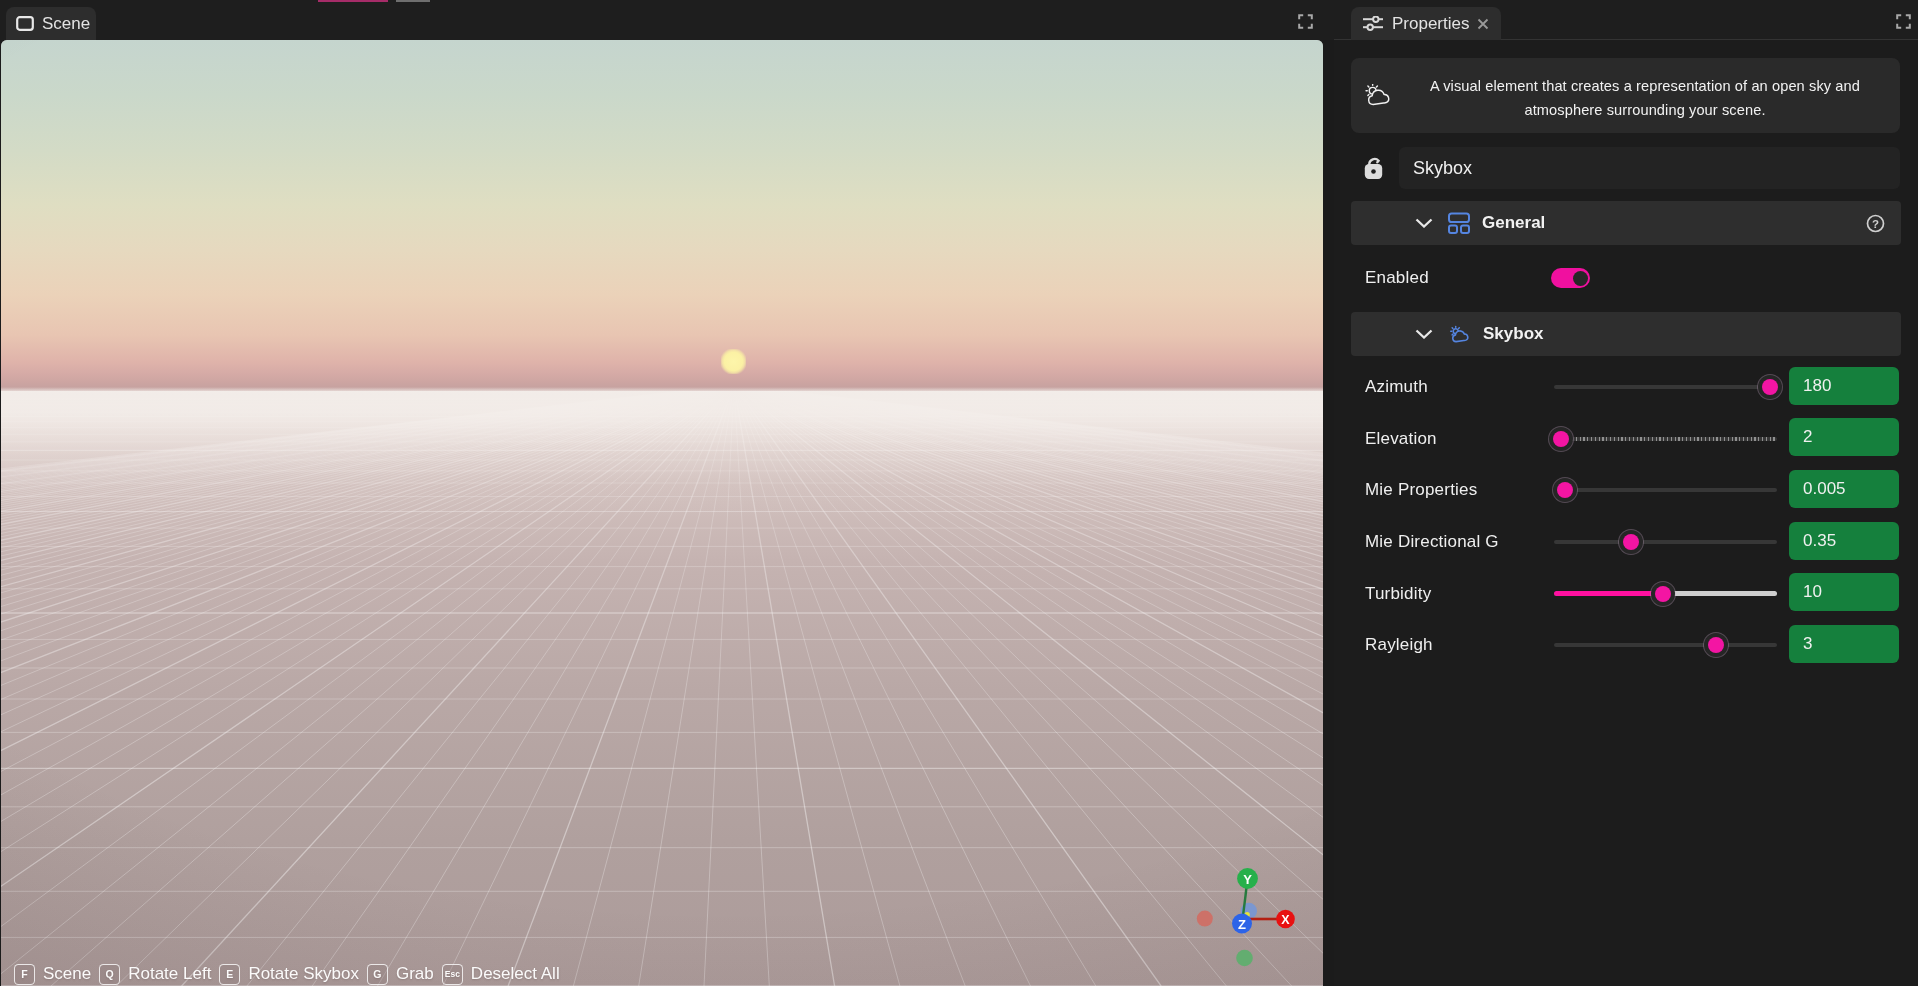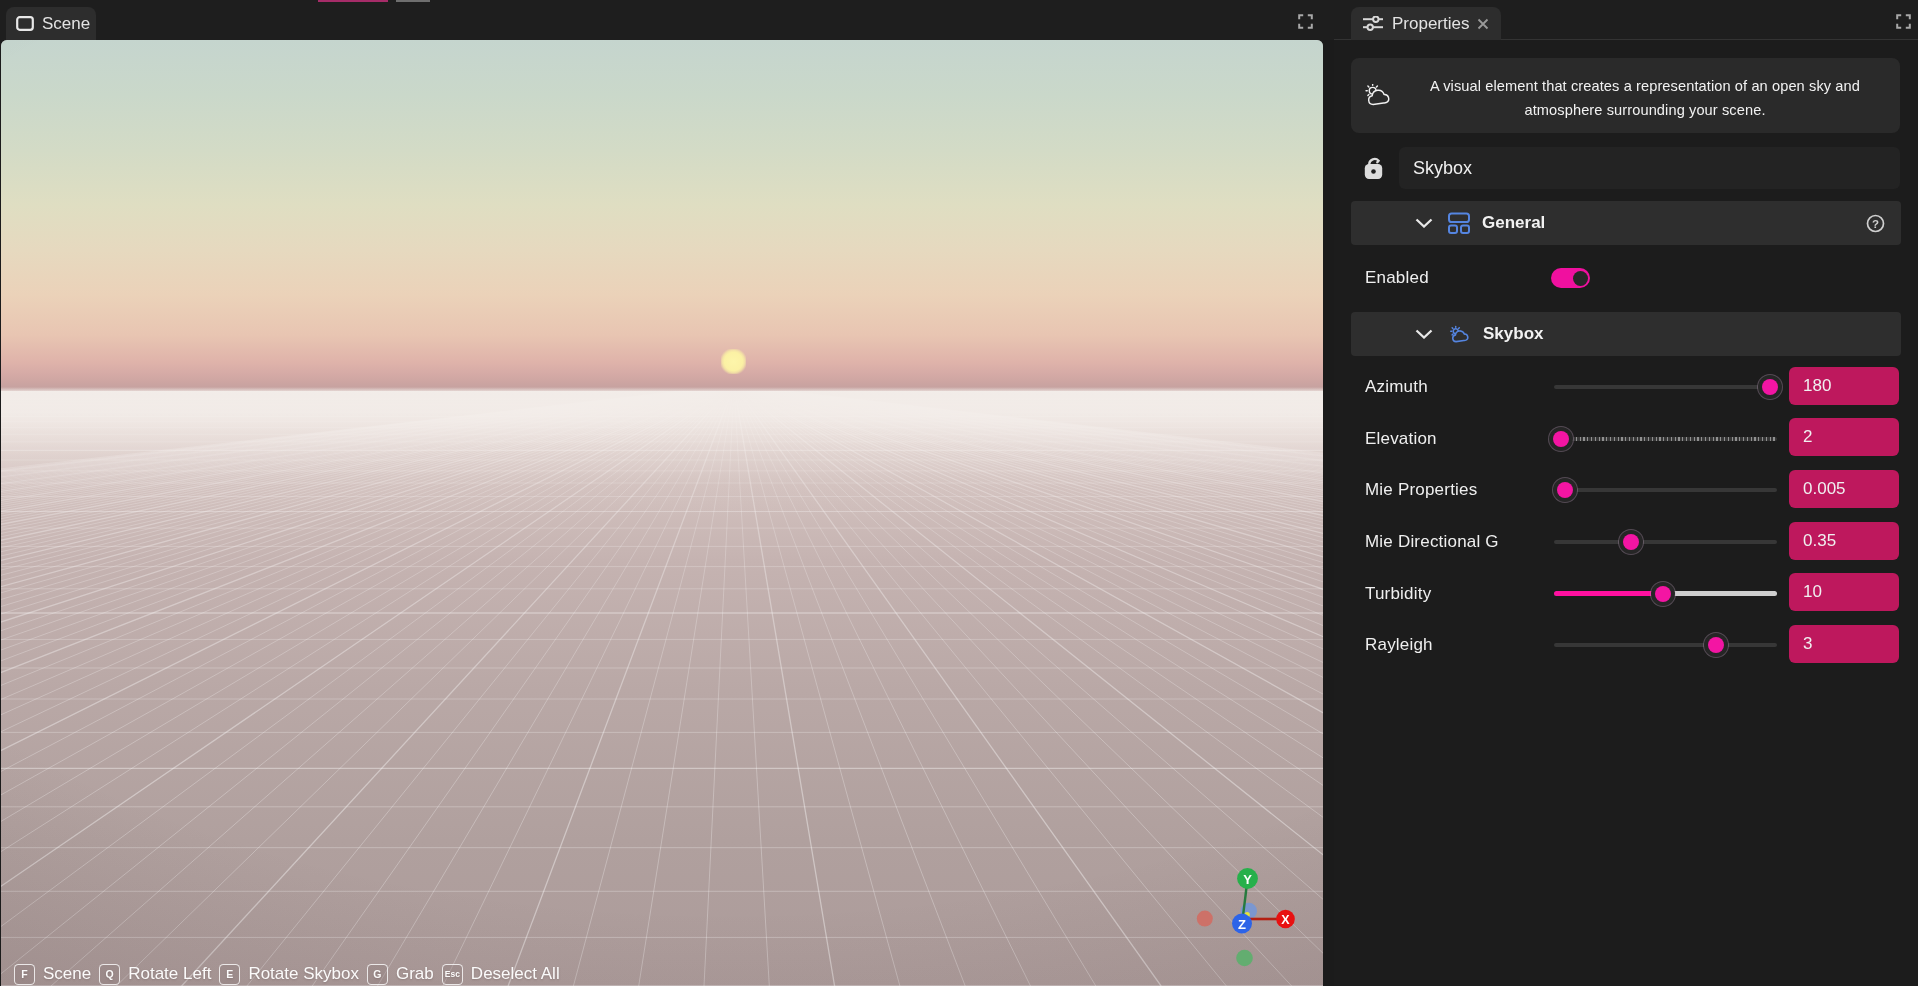--- a/index.html
+++ b/index.html
@@ -64,21 +64,21 @@
   display:flex; align-items:center; color:#f2f2f2; font-size:17px; font-weight:bold;padding-left:44px; }
 .row-label { position:absolute; left:31px; color:#efefef; font-size:17px; letter-spacing:0.2px; }
 
 
 #toggle { position:absolute; left:217px; top:268px; width:39px; height:20px; border-radius:10px; background:#f0109f; }
 #toggle .tknob { position:absolute; right:2.5px; top:2.5px; width:15px; height:15px; border-radius:50%; background:#272727; }
 
 
 .slrow { position:absolute; left:0; width:584px; height:0; }
 .track { position:absolute; left:220px; width:223px; height:4px; border-radius:2px; background:#373737; top:-2px; }
-.vbox { position:absolute; left:455px; width:110px; height:38px; top:-20.5px; background:#be185d; border-radius:6px;
+.vbox { position:absolute; left:455px; width:110px; height:38px; top:-20.5px; background:#15803d; border-radius:6px;
   color:#f0f0f0; font-size:17px; line-height:38px; padding-left:14px; }
 .knob { position:absolute; top:-12px; width:24px; height:24px; border-radius:50%;
   background:#262626; box-shadow:0 0 0 1px rgba(190,160,190,0.35); }
 .knob::after { content:""; position:absolute; left:4px; top:4px; width:16px; height:16px; border-radius:50%; background:#f315a3; }
 .fillpink { position:absolute; left:220px; height:5px; top:-2.5px; background:#ff10a0; border-radius:3px 0 0 3px; }
 .fillgray { position:absolute; height:5px; top:-2.5px; background:#cecece; border-radius:0 3px 3px 0; }
 .dashes { position:absolute; height:4px; top:-2px;
   background:repeating-linear-gradient(90deg, #909090 0 1.2px, rgba(0,0,0,0) 1.2px 3.8px); }
 </style>
 </head>

